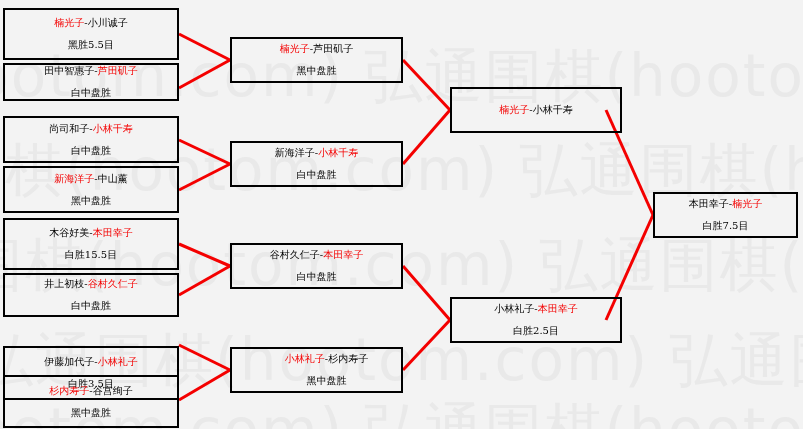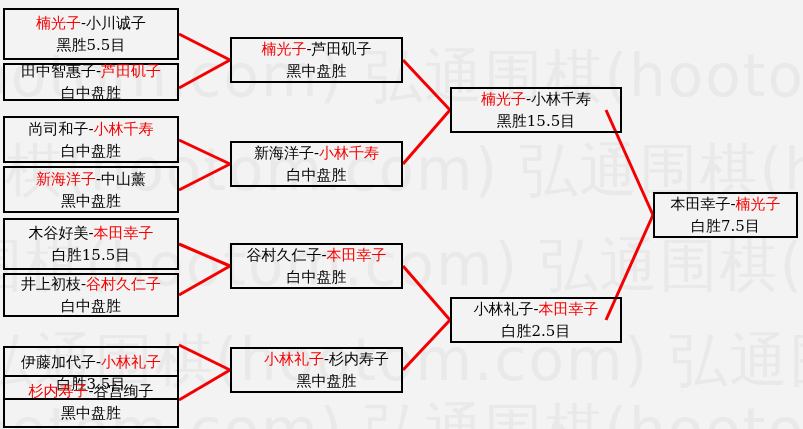--- a/index.html
+++ b/index.html
@@ -28,21 +28,21 @@
   svg.wires{position:absolute;left:0;top:0;z-index:1;}
 
   
   .box{
     position:absolute;z-index:2;box-sizing:border-box;
     border:2px solid #000;background:transparent;
     display:flex;flex-direction:column;justify-content:center;
     text-align:center;
   }
   .box .l1,.box .l2{
-    line-height:22px;font-size:15px;color:#000;white-space:nowrap;
+    line-height:22px;font-size:10px;color:#000;white-space:nowrap;
   }
   .winner{color:#f40000;}
 
   
   .p-r1-0,.p-r1-1,.p-r1-2,.p-r1-3,.p-r1-4,.p-r1-5,.p-r1-6,.p-r1-7{left:3px;width:176px;}
   .p-r1-0{top:8px;height:52px;}
   .p-r1-1{top:63px;height:38px;}
   .p-r1-2{top:116px;height:47px;}
   .p-r1-3{top:166px;height:47px;}
   .p-r1-4{top:218px;height:52px;}
@@ -140,21 +140,20 @@
     <div class="l1"><span>谷村久仁子</span><span>-</span><span class="winner">本田幸子</span></div>
     <div class="l2">白中盘胜</div>
   </div>
   <div class="box p-r2-3">
     <div class="l1"><span class="winner">小林礼子</span><span>-</span><span>杉内寿子</span></div>
     <div class="l2">黑中盘胜</div>
   </div>
 
   <div class="box p-r3-0">
     <div class="l1"><span class="winner">楠光子</span><span>-</span><span>小林千寿</span></div>
-    <div class="l2">黑胜15.5目</div>
   </div>
   <div class="box p-r3-1">
     <div class="l1"><span>小林礼子</span><span>-</span><span class="winner">本田幸子</span></div>
     <div class="l2">白胜2.5目</div>
   </div>
 
   <div class="box p-f-0">
     <div class="l1"><span>本田幸子</span><span>-</span><span class="winner">楠光子</span></div>
     <div class="l2">白胜7.5目</div>
   </div>

